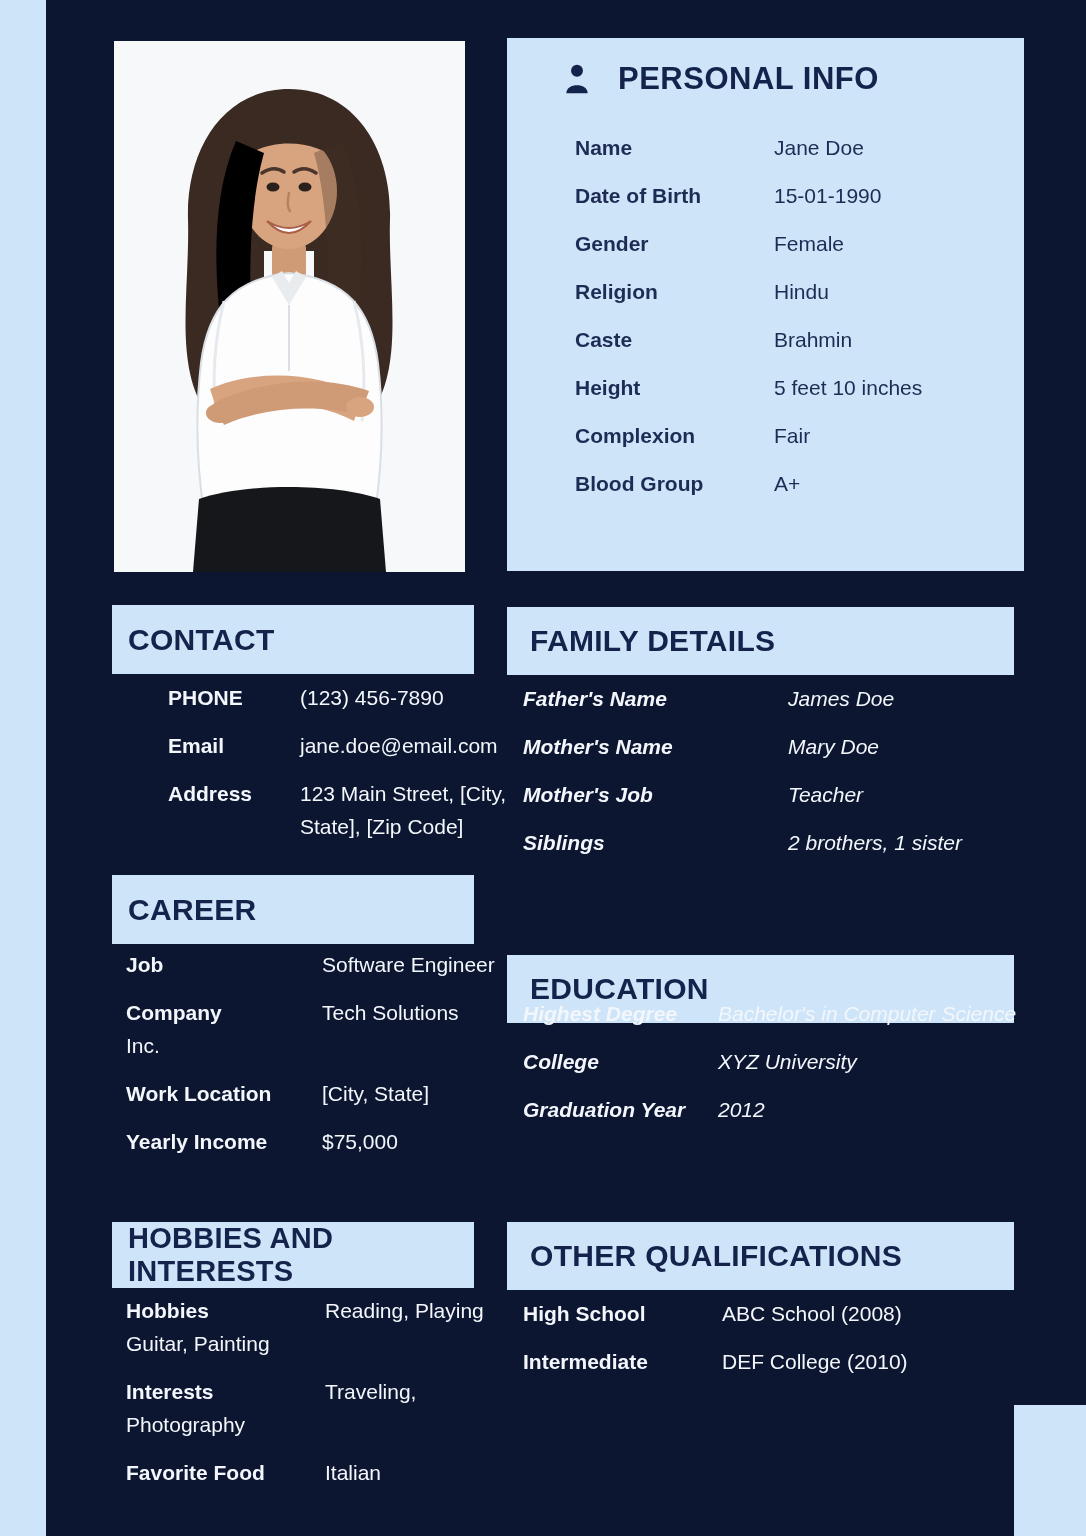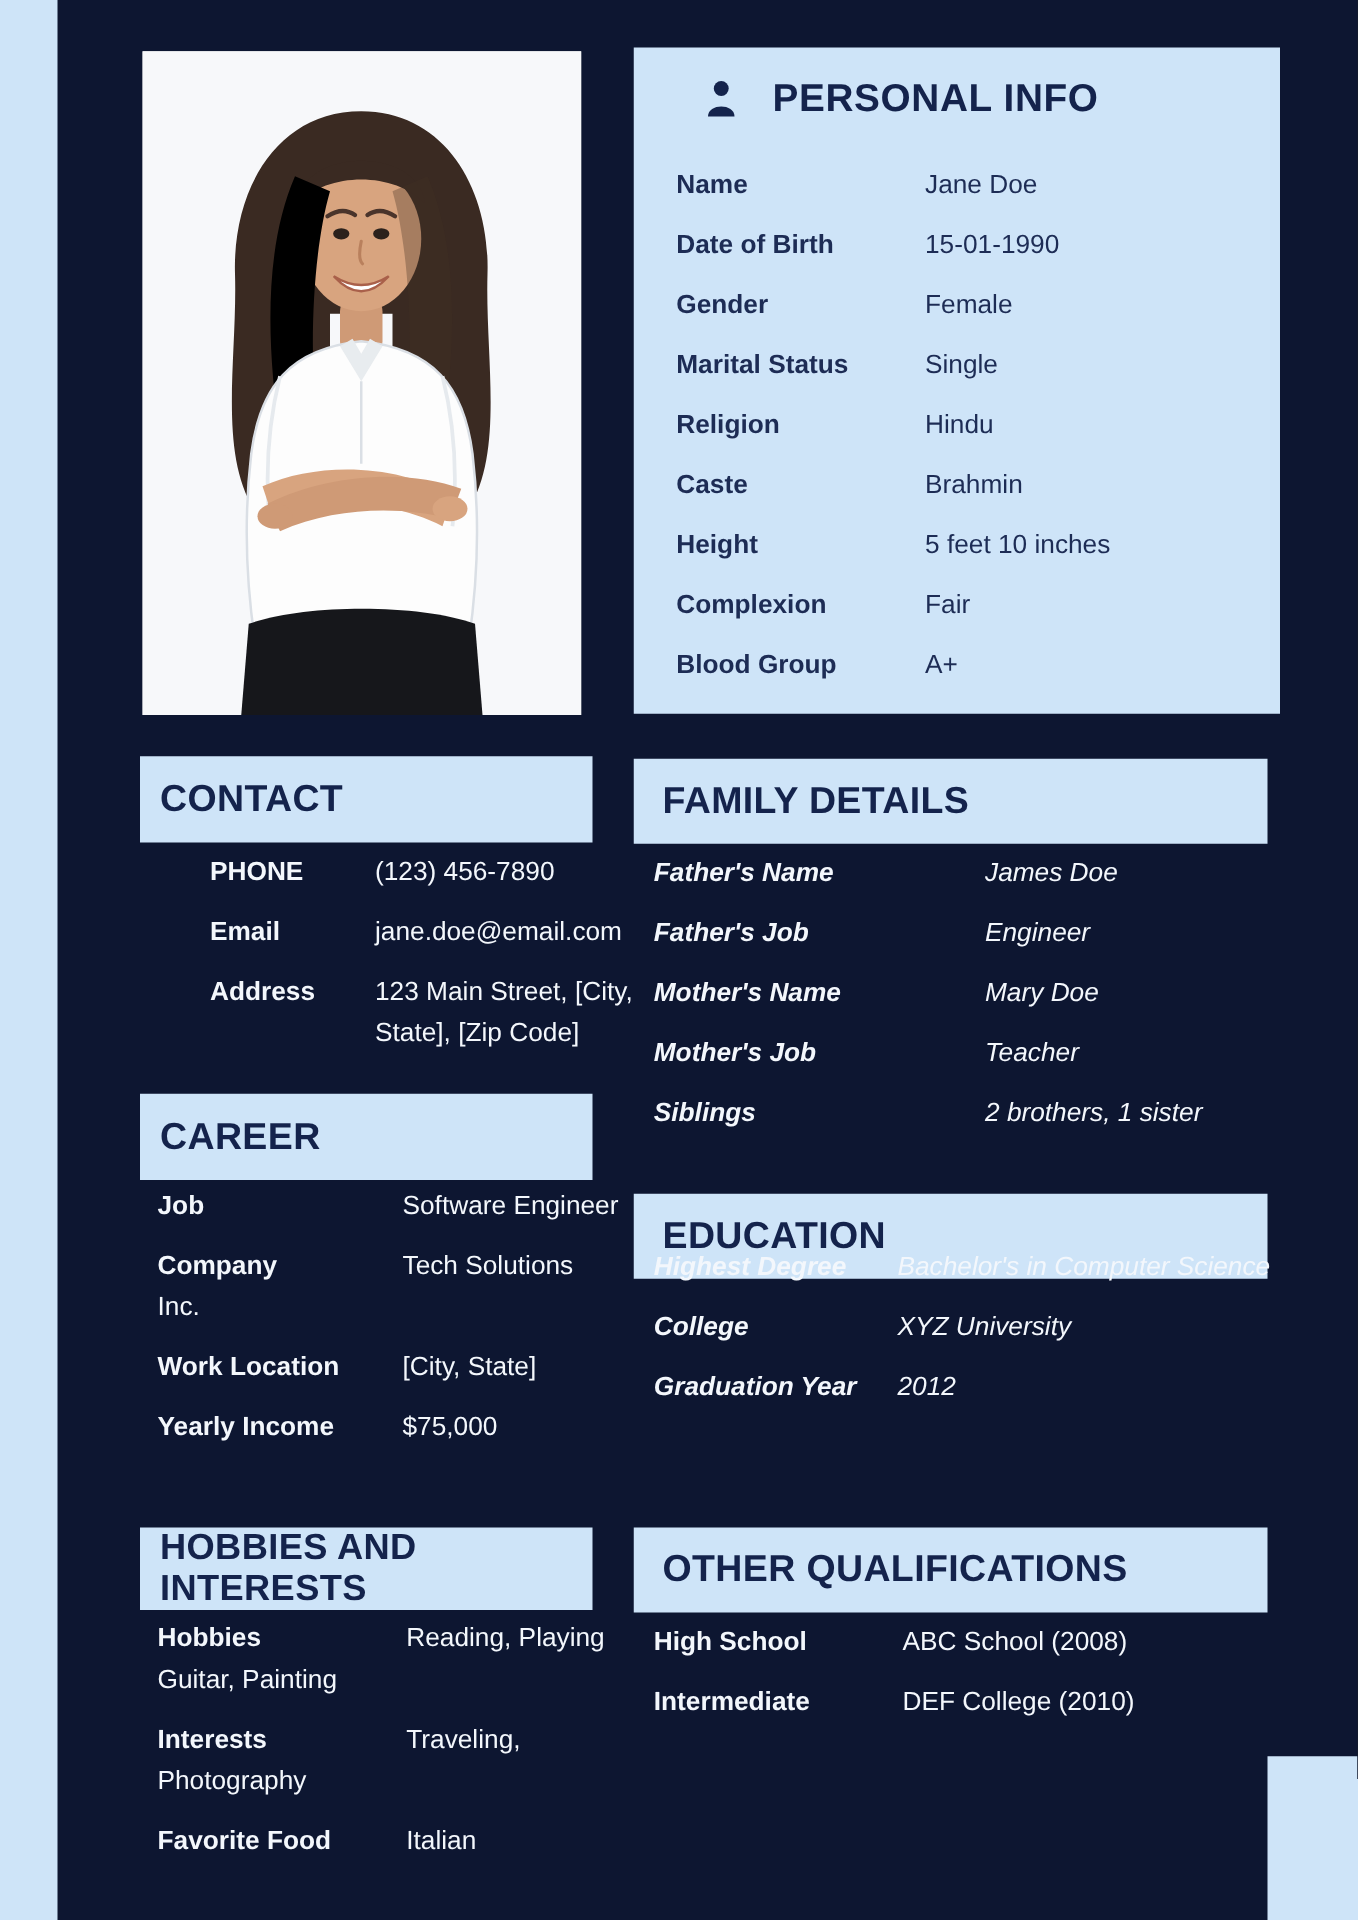--- a/index.html
+++ b/index.html
@@ -21,21 +21,21 @@
   
   .photo{position:absolute;left:114px;top:41px;width:351px;height:531px;background:#fafbfc;}
   .photo svg{display:block;width:100%;height:100%;}
 
   
   .personal-panel{position:absolute;left:507px;top:38px;width:517px;height:533px;background:var(--panel);}
   .pp-header{height:82px;display:flex;align-items:center;}
   .pp-icon{margin-left:53px;width:34px;height:34px;display:inline-flex;}
   .pp-title{margin-left:24px;font-size:31px;font-weight:700;color:var(--title-navy);letter-spacing:.5px;}
   .pp-rows{padding-top:4px;}
-  .pp-row{display:flex;align-items:center;height:48px;padding-left:34px;font-size:21px;color:var(--row-navy);}
+  .pp-row{display:flex;align-items:center;height:48px;padding-left:68px;font-size:21px;color:var(--row-navy);}
   .pp-row .lbl{flex:0 0 199px;font-weight:700;}
   .pp-row .val{font-weight:400;}
 
   
   .sec-header{position:absolute;background:var(--panel);display:flex;align-items:center;}
   .sec-header .sec-title{font-weight:700;color:var(--title-navy);letter-spacing:.3px;}
   .hdr-left{left:112px;width:362px;height:69px;}
   .hdr-left .sec-title{padding-left:16px;font-size:30px;}
   .hdr-right{left:507px;width:507px;height:68px;}
   .hdr-right .sec-title{padding-left:23px;font-size:30px;}
@@ -134,24 +134,20 @@
         </div>
       <div class="pp-row">
           <span class="lbl">Date of Birth</span>
           <span class="val">15-01-1990</span>
         </div>
       <div class="pp-row">
           <span class="lbl">Gender</span>
           <span class="val">Female</span>
         </div>
       <div class="pp-row">
-          <span class="lbl">Marital Status</span>
-          <span class="val">Single</span>
-        </div>
-      <div class="pp-row">
           <span class="lbl">Religion</span>
           <span class="val">Hindu</span>
         </div>
       <div class="pp-row">
           <span class="lbl">Caste</span>
           <span class="val">Brahmin</span>
         </div>
       <div class="pp-row">
           <span class="lbl">Height</span>
           <span class="val">5 feet 10 inches</span>
@@ -185,24 +181,20 @@
       </div>
   </div>
 
   <div class="sec-header hdr-right" style="top:607px;">
     <span class="sec-title">FAMILY DETAILS</span>
   </div>
   <div class="dark-rows family-rows">
     <div class="col-row">
         <span class="lbl">Father's Name</span>
         <span class="val">James Doe</span>
-      </div>
-    <div class="col-row">
-        <span class="lbl">Father's Job</span>
-        <span class="val">Engineer</span>
       </div>
     <div class="col-row">
         <span class="lbl">Mother's Name</span>
         <span class="val">Mary Doe</span>
       </div>
     <div class="col-row">
         <span class="lbl">Mother's Job</span>
         <span class="val">Teacher</span>
       </div>
     <div class="col-row">

